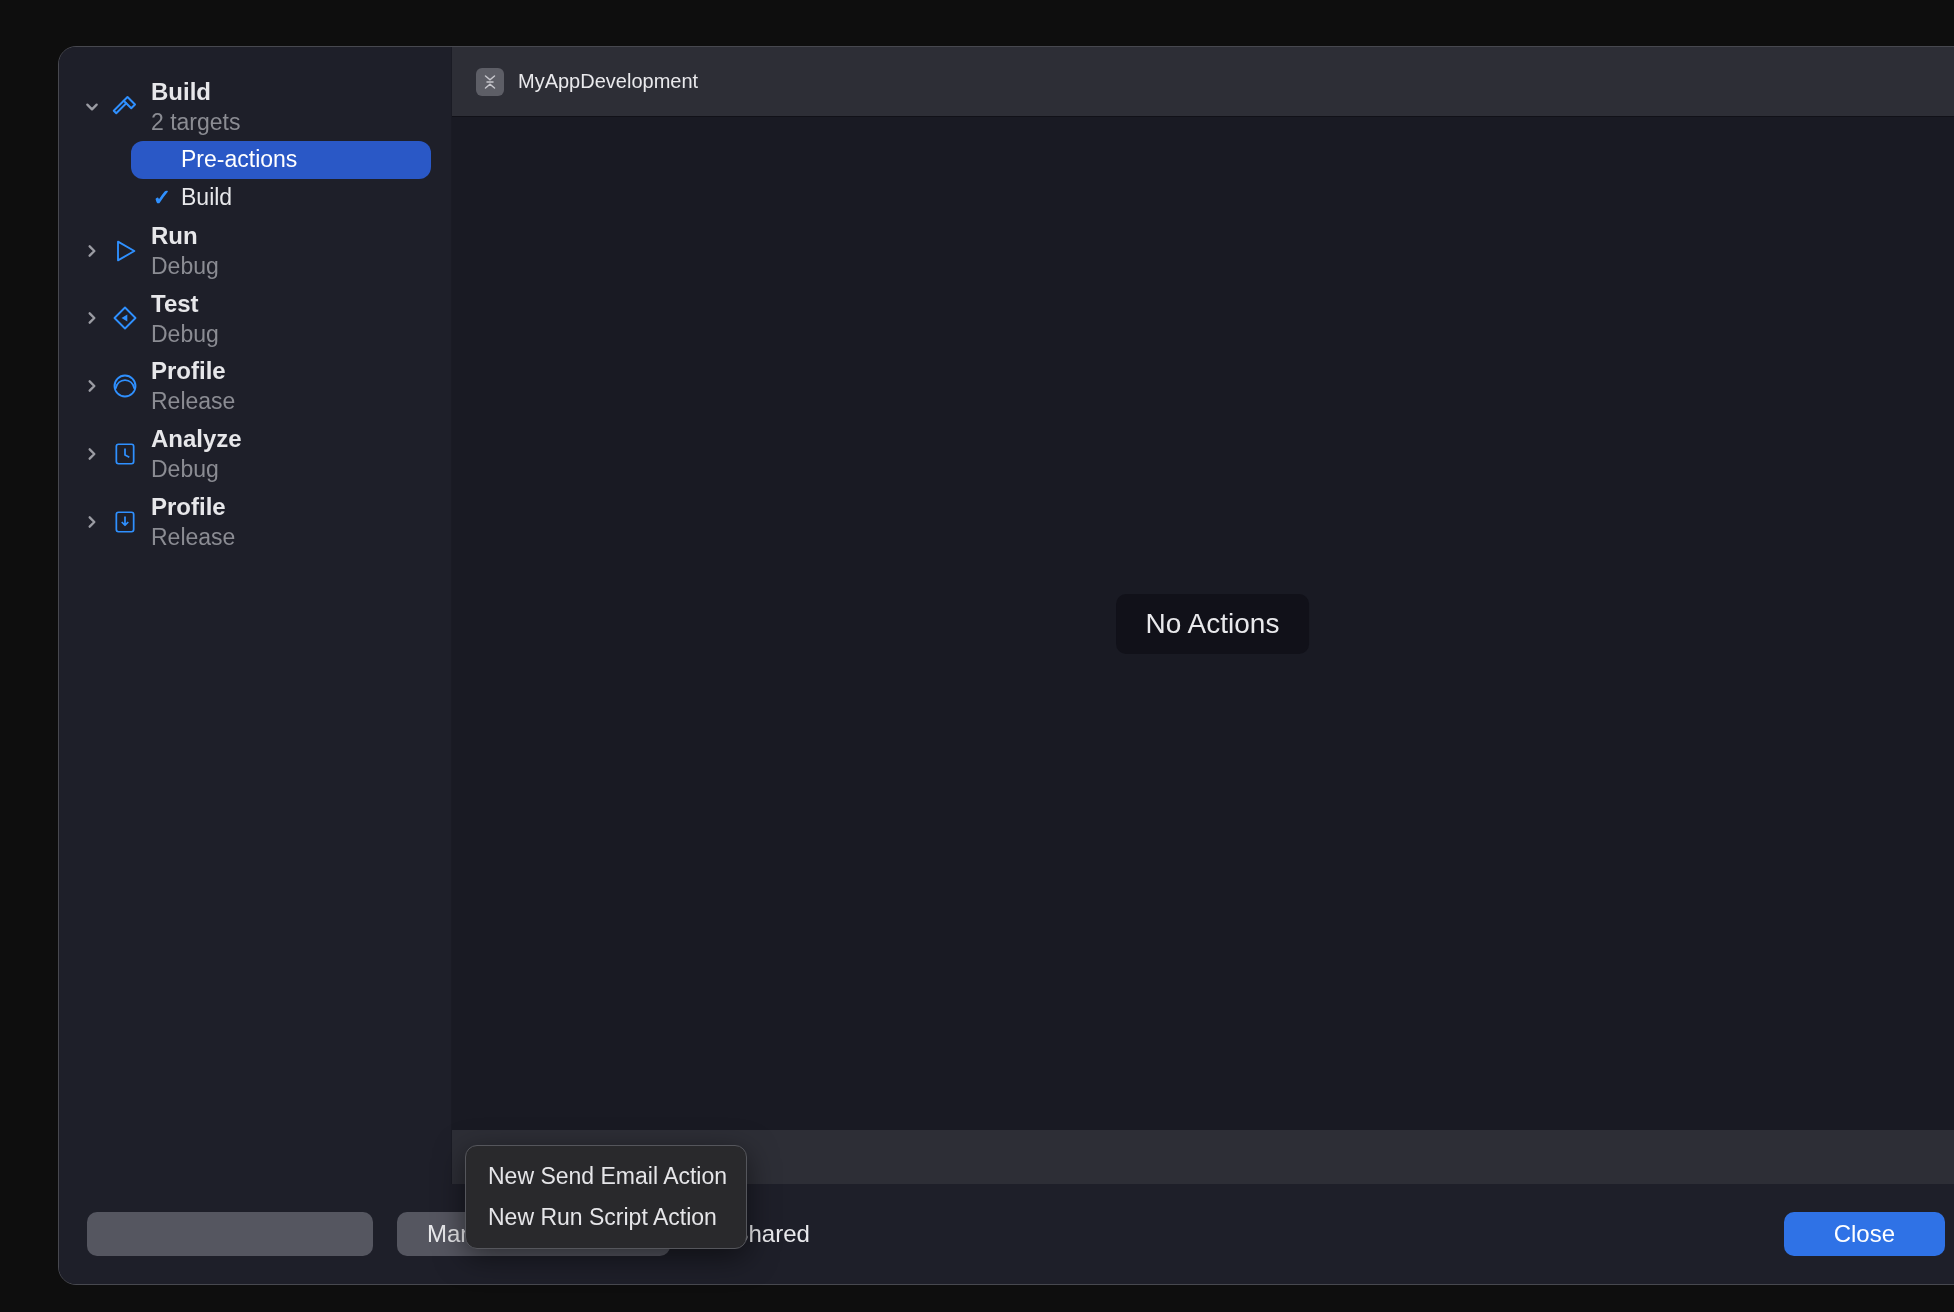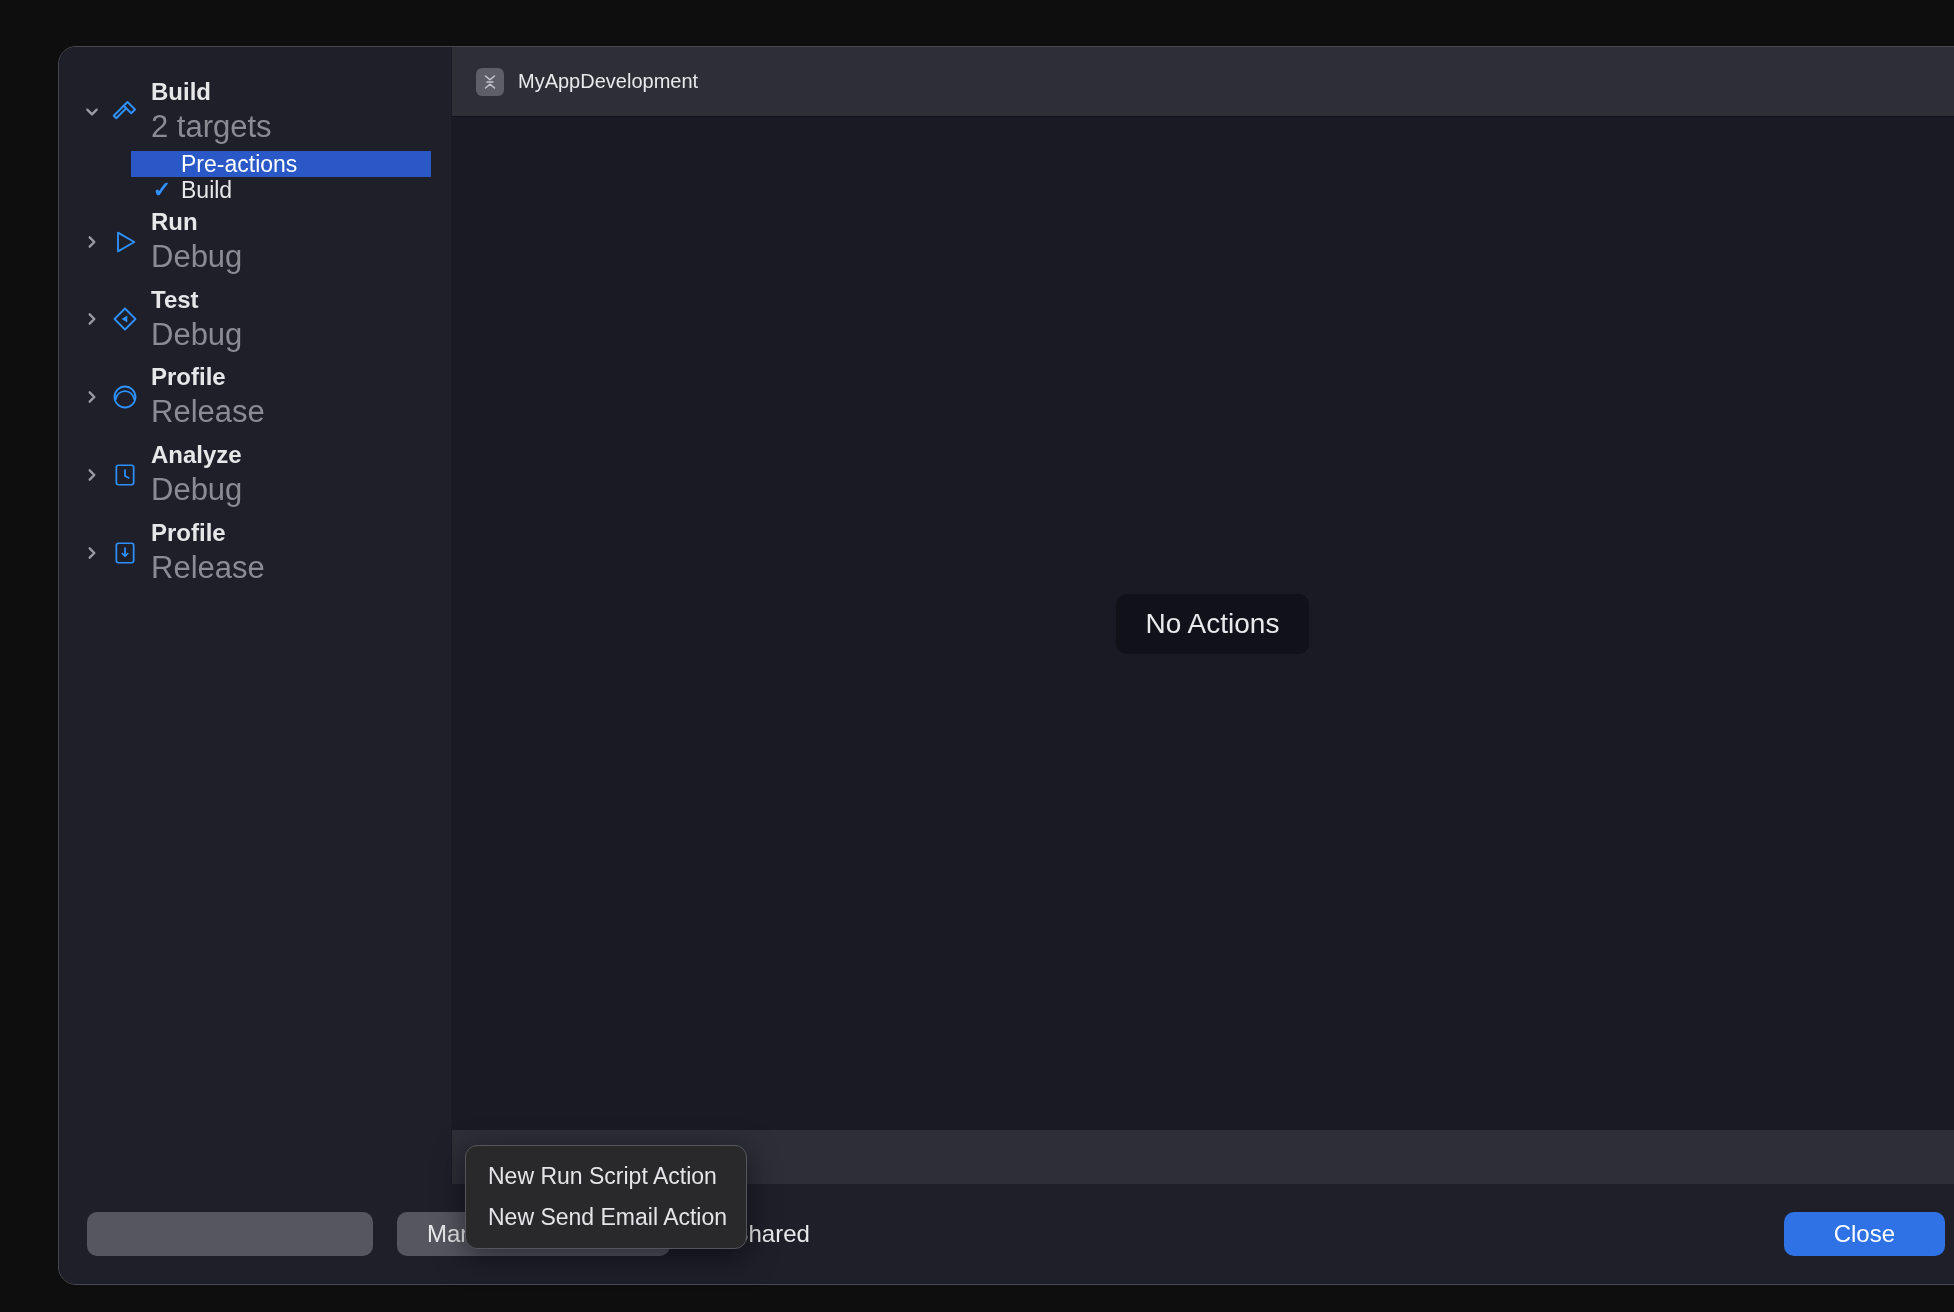--- a/index.html
+++ b/index.html
@@ -72,37 +72,37 @@
       flex-direction: column;
       line-height: 1.25;
     }
     .tree-title {
       color: #e7e7ea;
       font-size: 24px;
       font-weight: 600;
     }
     .tree-subtitle {
       color: #8b8c93;
-      font-size: 31px;
+      font-size: 23px;
       font-weight: 400;
       margin-top: 1px;
     }
     .tree-row {
       min-height: 58px;
       padding: 4px 0 4px 4px;
     }
     .subrows { padding-left: 52px; }
     .subrow {
       display: flex;
-      align-items: flex-start;
-      height: 26px;
+      align-items: center;
+      height: 38px;
       padding-left: 22px;
       color: #e7e7ea;
       font-size: 23px;
-      border-radius: 0;
+      border-radius: 12px;
     }
     .subrow.selected {
       background: #2a58c6;
       color: #ffffff;
     }
     .subrow .check {
       width: 26px;
       display: inline-flex;
       justify-content: center;
       color: #2f90ff;
@@ -410,15 +410,15 @@
     <div class="checkbox-wrap">
       <span class="checkbox"></span>
       <span>Shared</span>
     </div>
     <div class="spacer"></div>
     <div class="btn primary">Close</div>
   </div>
 </div>
 
 <div class="popup">
+  <div class="popup-item">New Send Email Action</div>
   <div class="popup-item">New Run Script Action</div>
-  <div class="popup-item">New Send Email Action</div>
 </div>
 
 </body></html>

